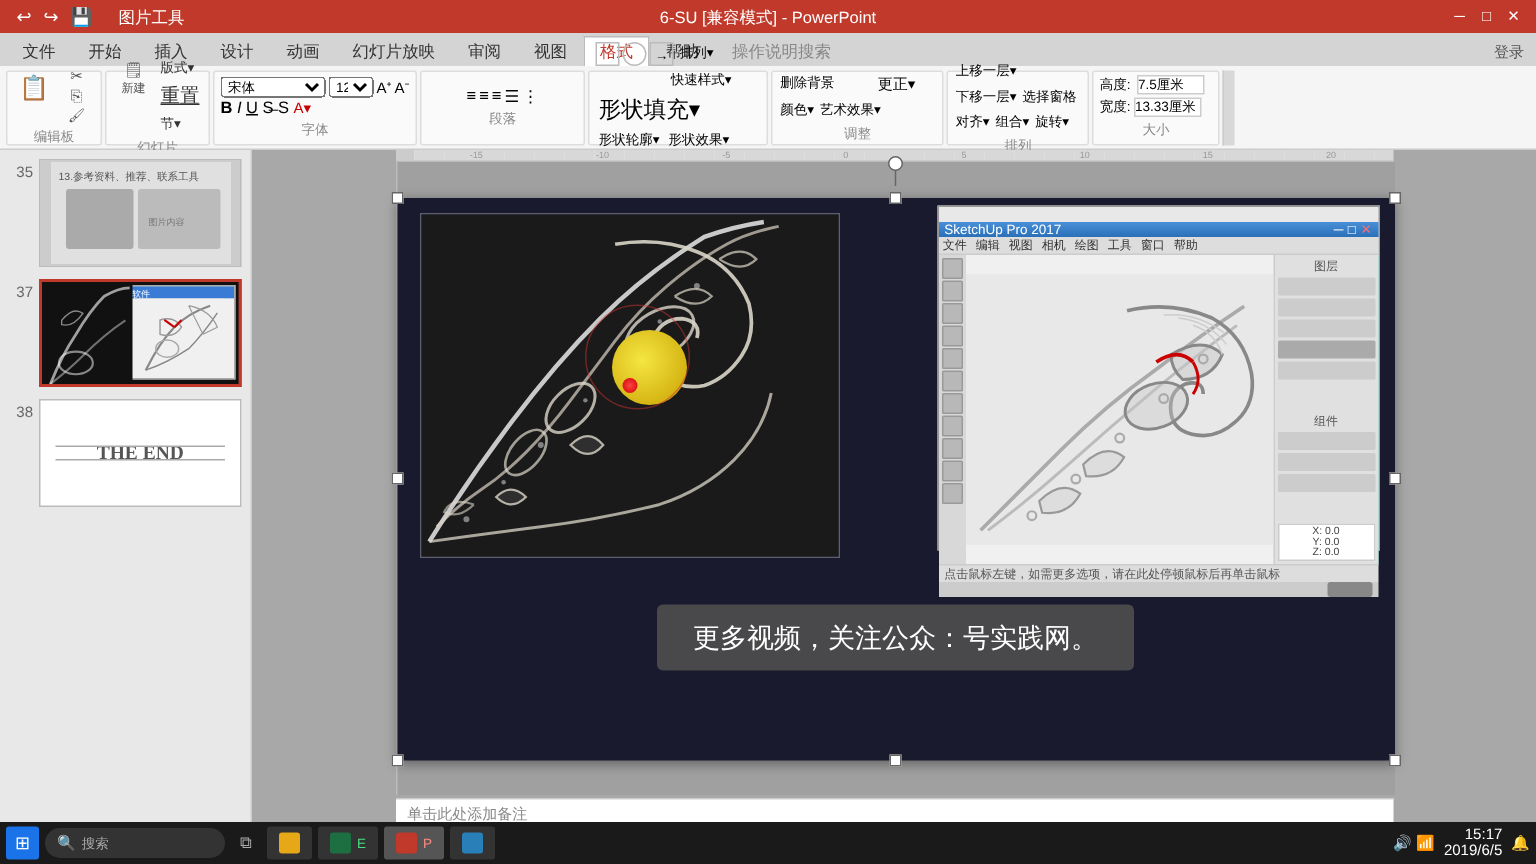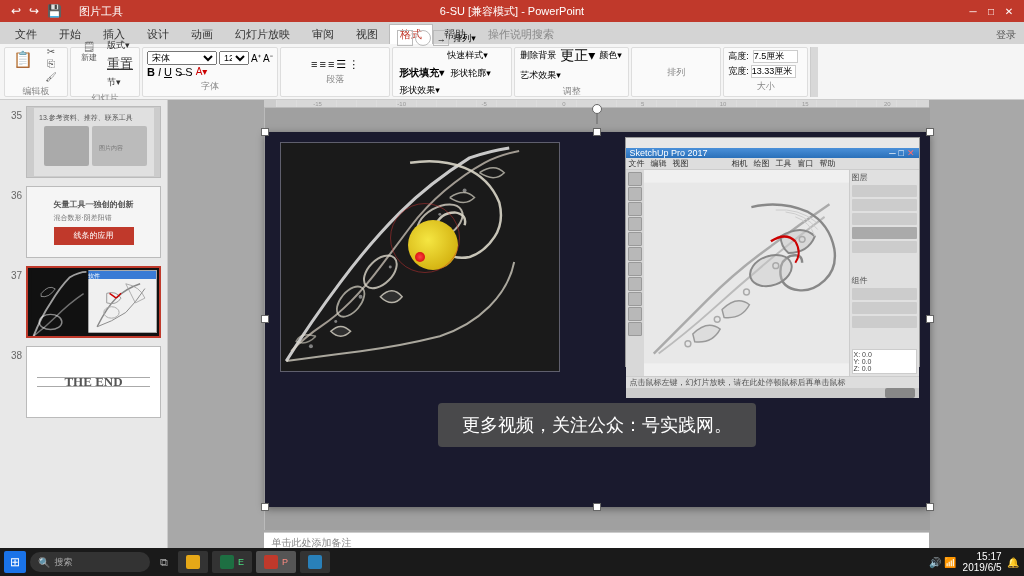--- a/index.html
+++ b/index.html
@@ -273,20 +273,21 @@
       justify-content: space-between;
       padding: 0 4px;
       font-size: 9px;
       color: white;
       margin-top: 10px;
     }
     .sw-content {
       flex: 1;
       background: #5eead4;
       display: flex;
+      text-align: center;
     }
     .sw-toolbar-left {
       width: 18px;
       background: #d8d8d8;
       display: flex;
       flex-direction: column;
       gap: 1px;
       padding: 2px;
     }
     .sw-tool-btn {
@@ -587,38 +588,46 @@
     <div class="ribbon-group-label">段落</div>
   </div>
 
   <div class="ribbon-group" style="min-width:120px;">
     <div style="display:flex;gap:2px;align-items:center;flex-wrap:wrap;max-width:110px;">
       <div style="width:16px;height:16px;border:1px solid #bbb;display:inline-block;cursor:pointer;"></div>
       <div style="width:16px;height:16px;border:1px solid #bbb;border-radius:50%;display:inline-block;cursor:pointer;"></div>
       <div style="width:16px;height:16px;border:1px solid #bbb;display:inline-block;cursor:pointer;font-size:9px;text-align:center;line-height:16px;">→</div>
       <div style="font-size:9px;cursor:pointer;padding:1px 2px;">排列▾</div>
       <div style="font-size:9px;cursor:pointer;padding:1px 2px;margin-left:48px;">快速样式▾</div>
-      <div style="font-size:10px;cursor:pointer;padding:1px 2px;font-weight:bold;">形状填充▾</div>
+      <div style="font-size:15px;cursor:pointer;padding:1px 2px;">形状填充▾</div>
       <div style="font-size:9px;cursor:pointer;padding:1px 2px;">形状轮廓▾</div>
       <div style="font-size:9px;cursor:pointer;padding:1px 2px;">形状效果▾</div>
     </div>
     <div class="ribbon-group-label">绘图</div>
   </div>
 
   <div class="ribbon-group" style="min-width:110px;">
     <div style="display:flex;gap:2px;align-items:center;flex-wrap:wrap;max-width:105px;">
       <div style="font-size:9px;cursor:pointer;padding:1px;">删除背景</div>
-      <div style="font-size:14px;cursor:pointer;padding:1px;">更正▾</div>
+      <div style="font-size:10px;cursor:pointer;padding:1px;margin-left:25px;">更正▾</div>
       <div style="font-size:9px;cursor:pointer;padding:1px;">颜色▾</div>
       <div style="font-size:9px;cursor:pointer;padding:1px;">艺术效果▾</div>
     </div>
     <div class="ribbon-group-label">调整</div>
   </div>
 
   <div class="ribbon-group" style="min-width:90px;">
+    <div style="display:flex;gap:2px;align-items:center;flex-wrap:wrap;max-width:85px;">
+      <div style="font-size:9px;cursor:pointer;padding:1px;">上移一层▾</div>
+      <div style="font-size:9px;cursor:pointer;padding:1px;">下移一层▾</div>
+      <div style="font-size:9px;cursor:pointer;padding:1px;">选择窗格</div>
+      <div style="font-size:9px;cursor:pointer;padding:1px;">对齐▾</div>
+      <div style="font-size:9px;cursor:pointer;padding:1px;">组合▾</div>
+      <div style="font-size:9px;cursor:pointer;padding:1px;">旋转▾</div>
+    </div>
     <div class="ribbon-group-label">排列</div>
   </div>
 
   <div class="ribbon-group" style="min-width:80px;">
     <div style="display:flex;flex-direction:column;gap:2px;width:75px;">
       <div style="display:flex;align-items:center;gap:4px;font-size:9px;">
         <span>高度:</span>
         <input type="text" value="7.5厘米" style="width: 45px; height: 13px; font-size: 9px; border: 1px solid rgb(204, 204, 204);">
       </div>
       <div style="display:flex;align-items:center;gap:2px;font-size:9px;">
@@ -644,30 +653,20 @@
             <rect width="120" height="68" fill="#e0e0e0"></rect>
             <text x="5" y="12" font-size="7" fill="#555">13.参考资料、推荐、联系工具</text>
             <rect x="10" y="18" width="45" height="40" fill="#aaa" rx="2"></rect>
             <rect x="58" y="18" width="55" height="40" fill="#bbb" rx="2"></rect>
             <text x="65" y="42" font-size="6" fill="#777">图片内容</text>
           </svg>
         </div>
       </div>
     </div>
 
-    <div class="slide-thumb">
-      <span class="slide-number">36</span>
-      <div class="slide-img thumb-36">
-        <div class="slide-36-content">
-          <div style="font-size:8px;font-weight:bold;margin-bottom:2px;color:#555;">矢量工具一独创的创新</div>
-          <div style="font-size:7px;color:#777;">混合数形·阴差阳错</div>
-          <div style="margin-top:4px;padding:3px;background:#c0392b;color:white;font-size:8px;text-align:center;">线条的应用</div>
-        </div>
-      </div>
-    </div>
 
     <div class="slide-thumb active">
       <span class="slide-number">37</span>
       <div class="slide-img thumb-37 slide-37-active">
         <div class="thumb-lace">
           <div class="thumb-sw">
             <div style="height:8px;background:#3a7bd5;font-size:6px;color:white;padding:1px 2px;">软件</div>
             <div style="background:#f0f0f0;flex:1;height:calc(100% - 8px);position:relative;">
               <svg width="100%" height="100%" viewBox="0 0 60 55">
                 <rect width="60" height="55" fill="#f0f0f0"></rect>
@@ -791,21 +790,21 @@
                 <span style="cursor:pointer;">─</span>
                 <span style="cursor:pointer;">□</span>
                 <span style="cursor:pointer;color:#ff6b6b;">✕</span>
               </div>
             </div>
 
             <div style="height:13px;background:#ddd;display:flex;align-items:center;padding:0 3px;gap:6px;border-bottom:1px solid #ccc;">
               <span style="font-size:8px;color:#333;cursor:pointer;">文件</span>
               <span style="font-size:8px;color:#333;cursor:pointer;">编辑</span>
               <span style="font-size:8px;color:#333;cursor:pointer;">视图</span>
-              <span style="font-size:8px;color:#333;cursor:pointer;margin-left:37px;">相机</span>
+              <span style="font-size:8px;color:#333;cursor:pointer;">相机</span>
               <span style="font-size:8px;color:#333;cursor:pointer;">绘图</span>
               <span style="font-size:8px;color:#333;cursor:pointer;">工具</span>
               <span style="font-size:8px;color:#333;cursor:pointer;">窗口</span>
               <span style="font-size:8px;color:#333;cursor:pointer;">帮助</span>
             </div>
             <div class="sw-content">
               <div class="sw-toolbar-left">
                 <div class="sw-tool-btn"></div>
                 <div class="sw-tool-btn"></div>
                 <div class="sw-tool-btn"></div>
@@ -865,21 +864,21 @@
 
                 <div style="font-size:7px;color:#444;background:#fff;border:1px solid #ccc;padding:1px;margin-top:4px;">
                   <div>X: 0.0</div>
                   <div>Y: 0.0</div>
                   <div>Z: 0.0</div>
                 </div>
               </div>
             </div>
 
             <div style="height:18px;background:#ddd;border-top:1px solid #ccc;display:flex;align-items:center;padding:0 4px;font-size:8px;color:#555;">
-              <span>点击鼠标左键，幻灯片放映，请在此处停顿鼠标后再单击鼠标</span>
+              <span>点击鼠标左键，如需更多选项，请在此处停顿鼠标后再单击鼠标</span>
             </div>
 
             <div style="height:16px;background:#ccc;display:flex;align-items:center;justify-content:flex-end;padding:0 4px;gap:2px;">
               <div style="width:30px;height:10px;background:#888;border-radius:2px;"></div>
             </div>
           </div>
 
           <div class="overlay-tooltip">
             <span>更多视频，关注公众：号实践网。</span>
           </div>

